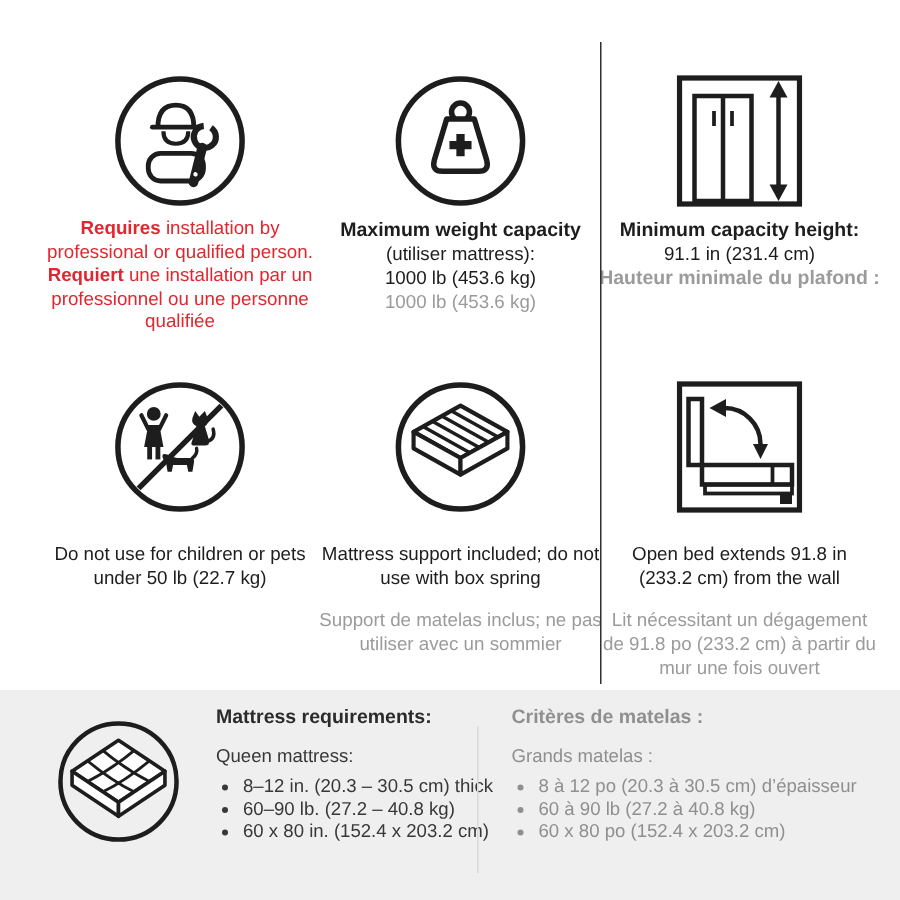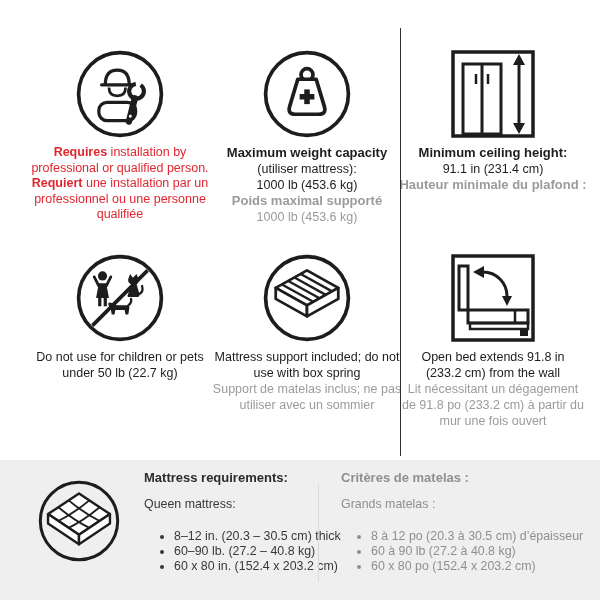--- a/index.html
+++ b/index.html
@@ -13,32 +13,32 @@
   .c4{left:20px;top:250px;width:200px;}
   .c5{left:212px;top:250px;width:190px;}
   .c6{left:400px;top:250px;width:186px;}
   .iconwrap{height:96px;display:flex;align-items:center;justify-content:center;margin-bottom:3px;}
   svg{display:block;}
   .txt{margin:0;font-size:12.5px;line-height:15.5px;}
   .l{font-size:12.5px;line-height:16px;}
   .b{font-weight:bold;font-size:13px;}
   .g{color:var(--gray_text,#9b9b9b);}
   .red{color:var(--red,#e0262f);}
-  .en-line{margin:0;font-size:12.5px;line-height:16px;color:#1d1d1d;}
+  .en-line{margin:12px;font-size:12.5px;line-height:16px;color:#1d1d1d;}
   .fr-line{margin:0;font-size:12.5px;line-height:16px;color:var(--gray_text,#9b9b9b);}
   .vline{position:absolute;left:400px;top:28px;width:1px;height:428px;background:var(--divider_dark,#2f2f2f);}
   .panel{position:absolute;left:0;top:460px;width:600px;height:140px;background:var(--panel_bg,#f0efef);}
   .panel .iconwrap{position:absolute;left:36px;top:18px;height:auto;margin:0;}
   .pcol{position:absolute;top:10px;}
   .pcol.en{left:144px;width:200px;color:var(--panel_dark,#383838);}
   .pcol.fr{left:341px;width:255px;color:var(--panel_gray,#8f8f8f);}
   .pcol h3{margin:0 0 11px 0;font-size:13px;line-height:16px;font-weight:bold;}
   .pcol.en h3{color:#2b2b2b;}
   .pcol .sub{margin:0 0 1px 0;font-size:12.4px;line-height:15.5px;white-space:nowrap;}
-  .pcol ul{margin:16px;padding-left:14px;list-style:disc;}
+  .pcol ul{margin:4px;padding-left:14px;list-style:disc;}
   .pcol li{font-size:12.4px;line-height:15.2px;white-space:nowrap;}
   .pline{position:absolute;left:318px;top:484px;width:1px;height:98px;background:var(--divider_light,#dadada);}
   .stroke{stroke:#1d1d1d;fill:none;}
   .fillk{fill:#1d1d1d;stroke:none;}
 </style>
 </head>
 <body>
 
 <div class="sheet">
 
@@ -66,38 +66,37 @@
         <circle class="stroke" cx="50" cy="50" r="45" stroke-width="4"></circle>
         <circle class="stroke" cx="50" cy="29" r="6.5" stroke-width="4"></circle>
         <path d="M40,34 L60,34 L69,64 Q71,72 63,72 L37,72 Q29,72 31,64 Z" fill="#ffffff" stroke="#1d1d1d" stroke-width="4" stroke-linejoin="round"></path>
         <line x1="50" y1="45" x2="50" y2="61" stroke="#1d1d1d" stroke-width="6"></line>
         <line x1="42" y1="53" x2="58" y2="53" stroke="#1d1d1d" stroke-width="6"></line>
       </svg>
     </div>
     <div class="l b">Maximum weight capacity</div>
     <div class="l">(utiliser mattress):</div>
     <div class="l">1000 lb (453.6 kg)</div>
-    <div class="l b g">Poids maximal supporté</div>
     <div class="l g">1000 lb (453.6 kg)</div>
   </section>
 
   <section class="cell c3">
     <div class="iconwrap">
       <svg width="84" height="88" viewBox="0 0 84 88">
         <rect class="stroke" x="2" y="2" width="80" height="84" stroke-width="3.5"></rect>
         <rect class="stroke" x="12" y="14" width="38" height="70" stroke-width="3"></rect>
         <line x1="31" y1="14" x2="31" y2="84" stroke="#1d1d1d" stroke-width="3"></line>
         <line x1="25" y1="24" x2="25" y2="34" stroke="#1d1d1d" stroke-width="2.5"></line>
         <line x1="37" y1="24" x2="37" y2="34" stroke="#1d1d1d" stroke-width="2.5"></line>
         <line x1="68" y1="12" x2="68" y2="76" stroke="#1d1d1d" stroke-width="3"></line>
         <polygon class="fillk" points="68,4 62,15 74,15"></polygon>
         <polygon class="fillk" points="68,84 62,73 74,73"></polygon>
       </svg>
     </div>
-    <div class="l b">Minimum ceiling height:</div>
+    <div class="l b">Minimum capacity height:</div>
     <div class="l">91.1 in (231.4 cm)</div>
     <div class="l b g">Hauteur minimale du plafond :</div>
   </section>
 
   <section class="cell c4">
     <div class="iconwrap">
       <svg width="92" height="92" viewBox="0 0 100 100">
         <circle class="stroke" cx="50" cy="50" r="45" stroke-width="4"></circle>
         <circle class="fillk" cx="31" cy="26" r="5"></circle>
         <line x1="27" y1="37" x2="22" y2="27" stroke="#1d1d1d" stroke-width="3" stroke-linecap="round"></line>

